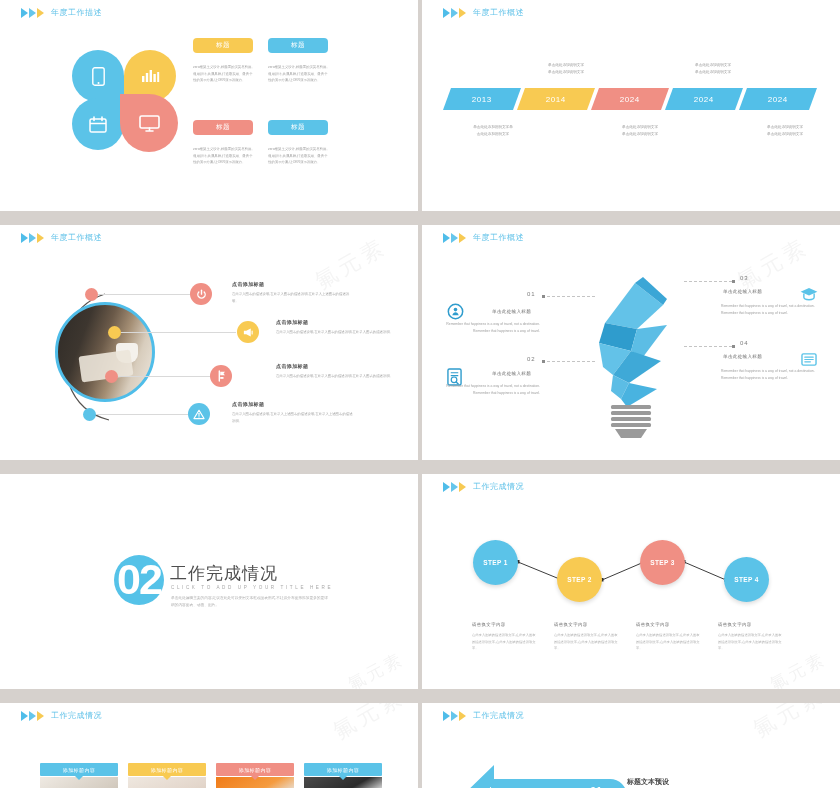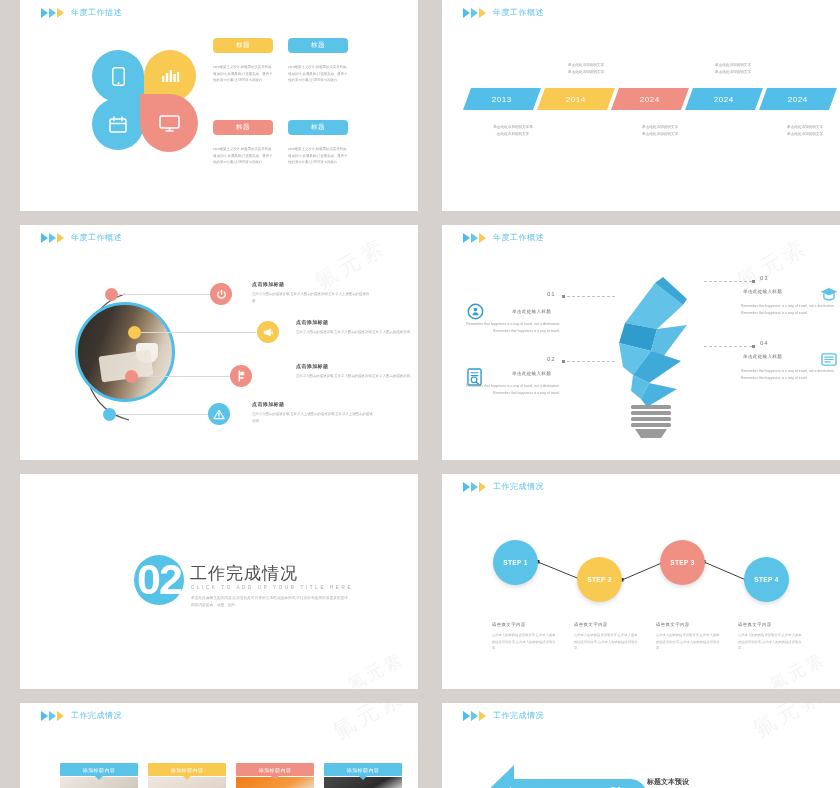--- a/index.html
+++ b/index.html
@@ -13,21 +13,20 @@
     position:relative;width:840px;height:788px;
     display:grid;
     grid-template-columns:418px 418px;
     grid-template-rows:211px 235px 215px 127px;
     column-gap:4px;row-gap:14px;
     box-sizing:border-box;
   }
   .slide{
     background:#ffffff;position:relative;overflow:hidden;
     box-sizing:border-box;
-    margin-left:20px;
   }
   
   .hdr{position:absolute;left:21px;top:7px;display:flex;align-items:center;gap:4px;}
   .chev{width:0;height:0;border-top:5px solid transparent;border-bottom:5px solid transparent;}
   .chev.b1{border-left:7px solid #4fbde9;}
   .chev.b2{border-left:7px solid #65c6ec;margin-left:-3px;}
   .chev.y1{border-left:7px solid #f7ca53;margin-left:-3px;}
   .hdr-title{font-size:8px;color:#5fc1e8;letter-spacing:.5px;margin-left:3px;white-space:nowrap;}
 
   

